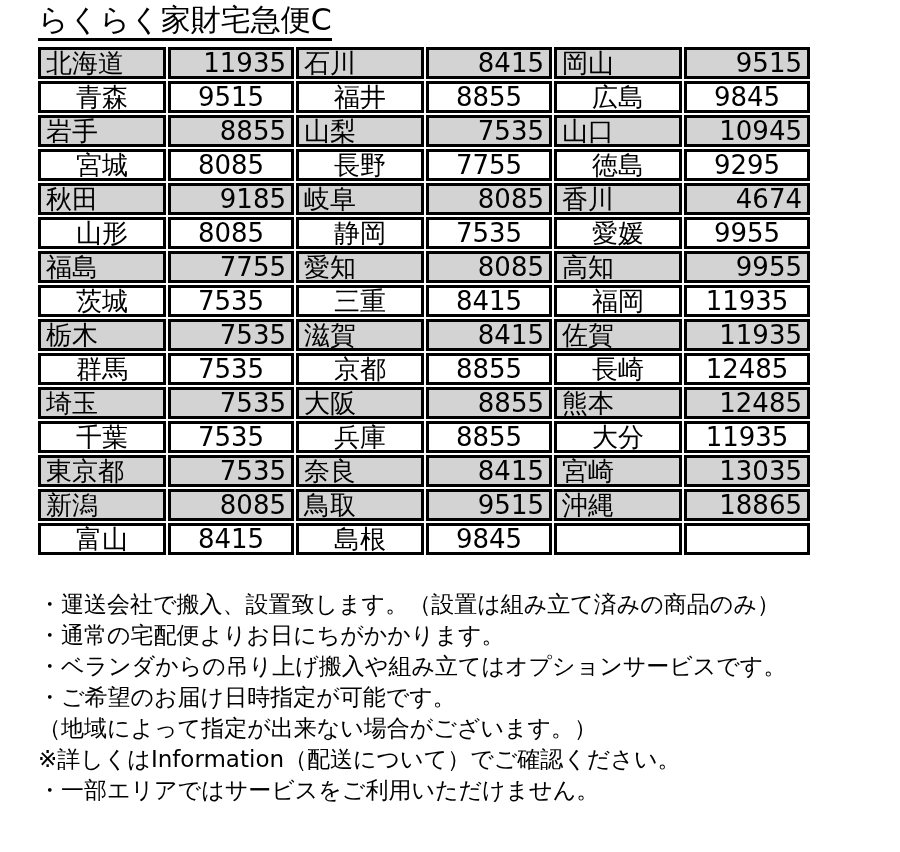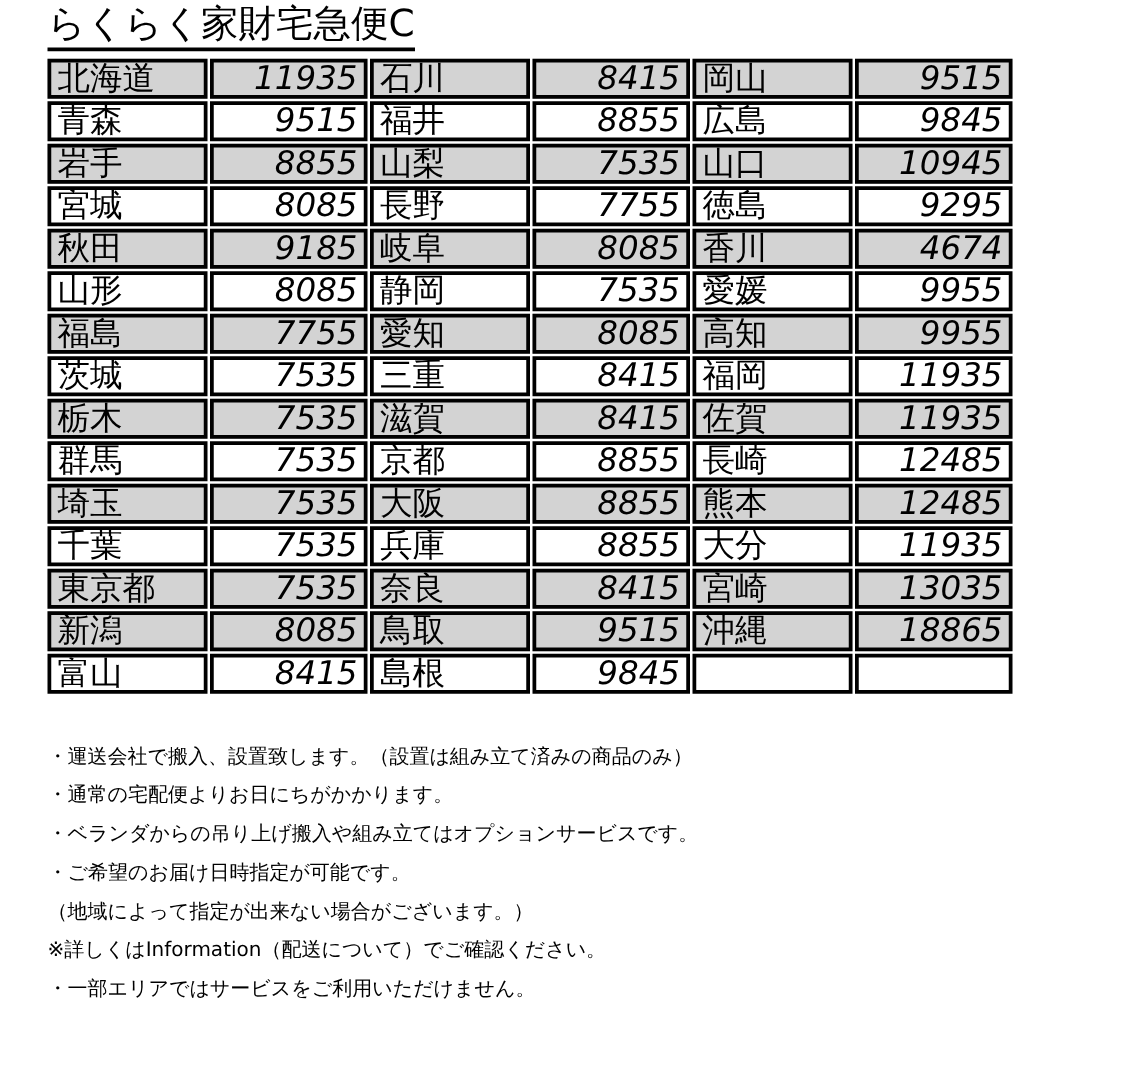--- a/index.html
+++ b/index.html
@@ -40,32 +40,32 @@
   table.fee-table td {
     border: 3px solid var(--border-color);
     height: 26px;
     line-height: 26px;
     font-size: 26px;
     padding: 0 5px;
     white-space: nowrap;
     overflow: hidden;
   }
   td.name-cell  { width: 112px; text-align: left;  }
-  td.price-cell { width: 110px; text-align: right; font-style: italic; }
+  td.price-cell { width: 110px; text-align: right; }
   tr.shaded td.name-cell,
   tr.shaded td.price-cell { background: var(--row-shade); margin-left: 12px; }
   tr.plain td.name-cell,
-  tr.plain td.price-cell  { background: var(--bg); }
+  tr.plain td.price-cell  { background: var(--bg); text-align: center; }
   td.empty-cell {
     border: none;
     background: transparent;
   }
   .notes {
     margin-top: 32px;
-    font-size: 16px;
+    font-size: 23px;
     line-height: 31px;
   }
   .note-line { white-space: nowrap; }
 </style>
 </head>
 <body>
 
 <div class="page">
 
   <h1 class="title">

